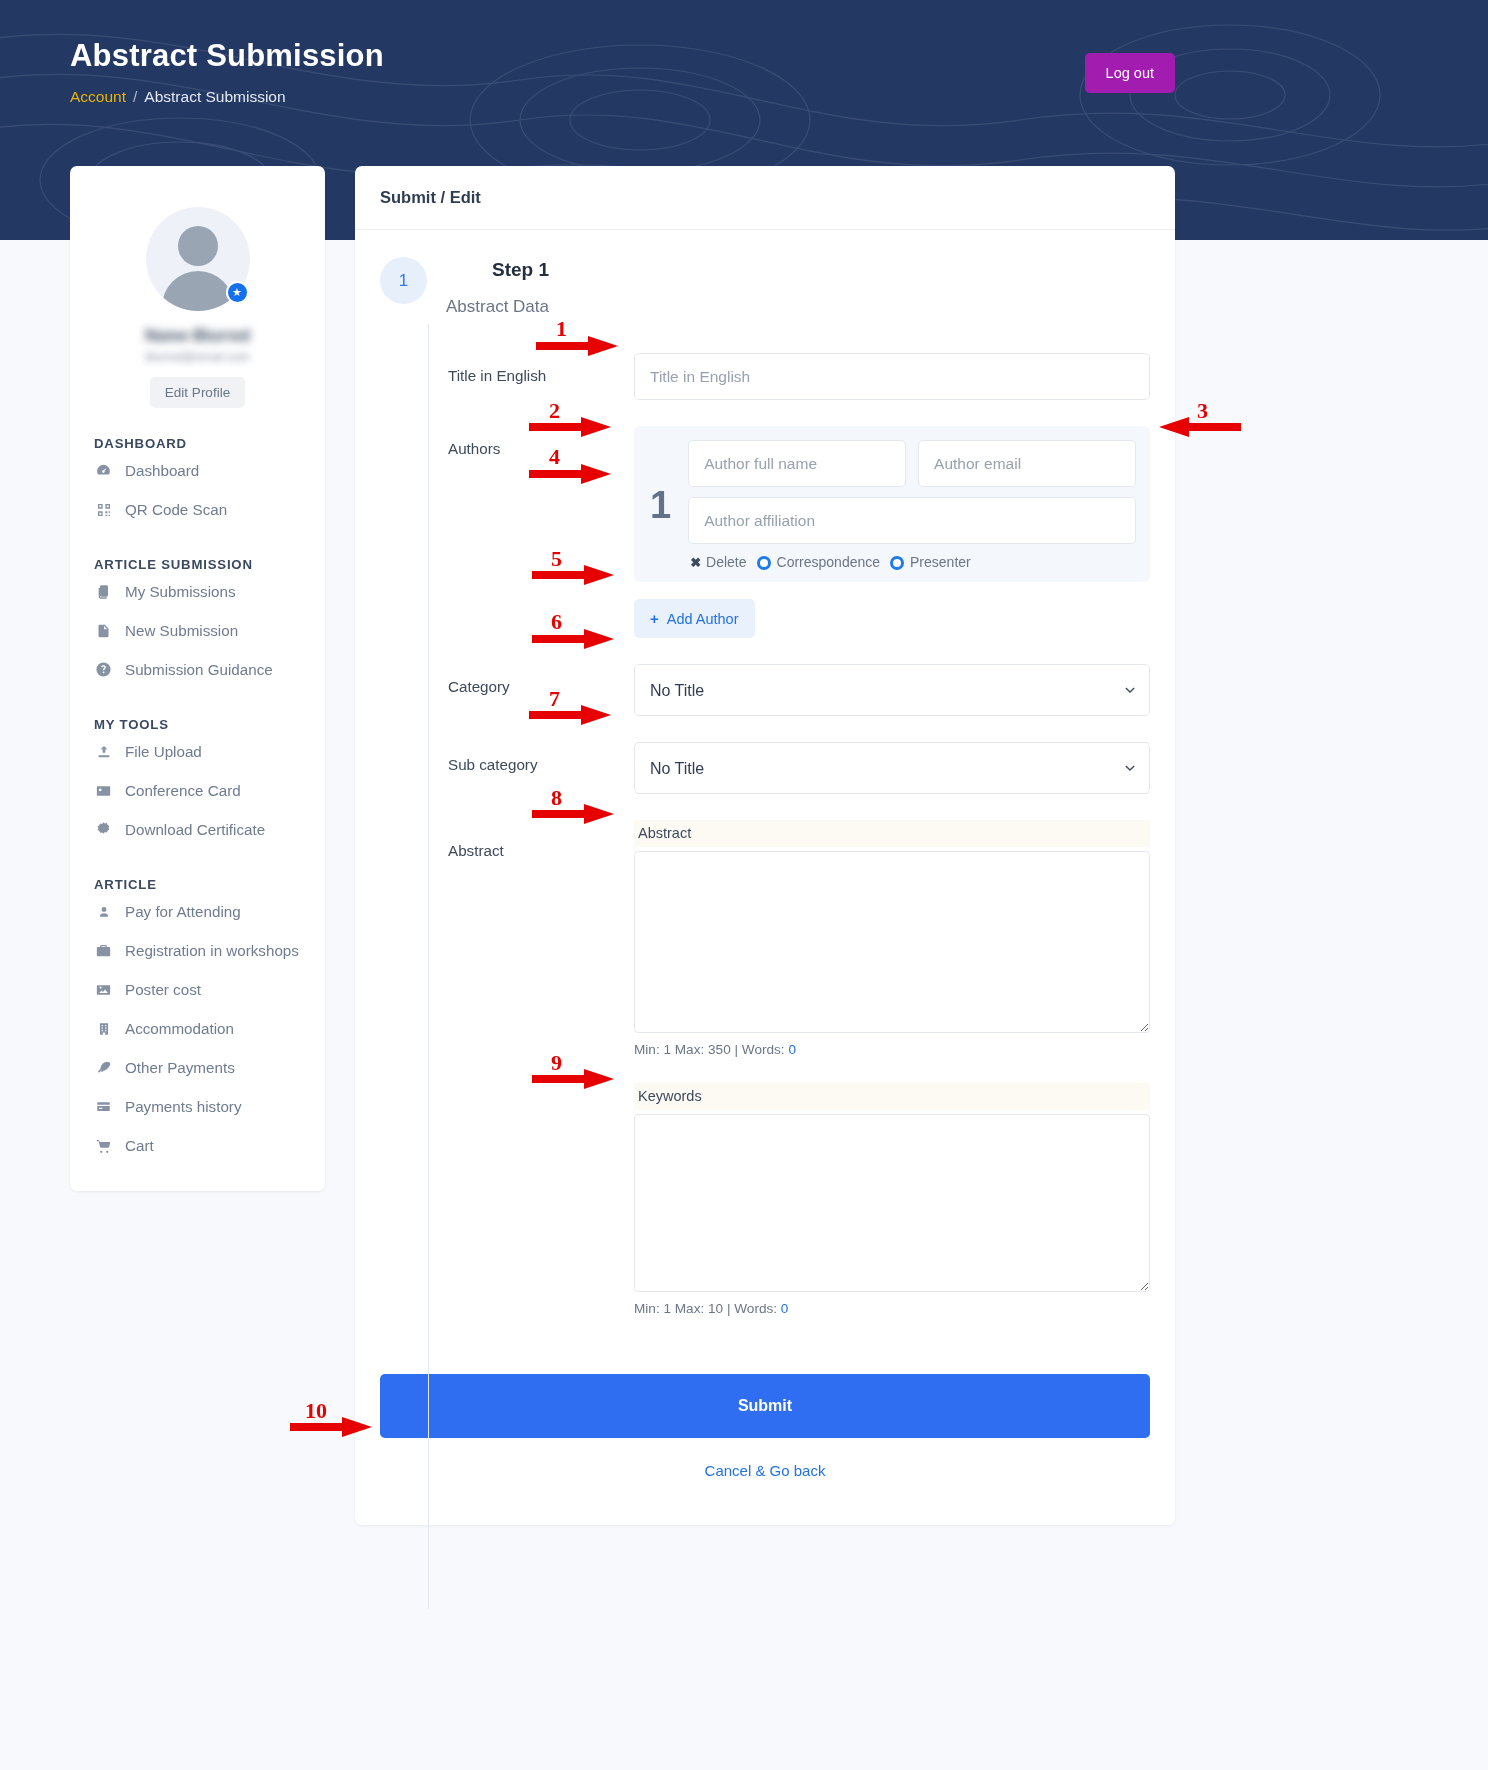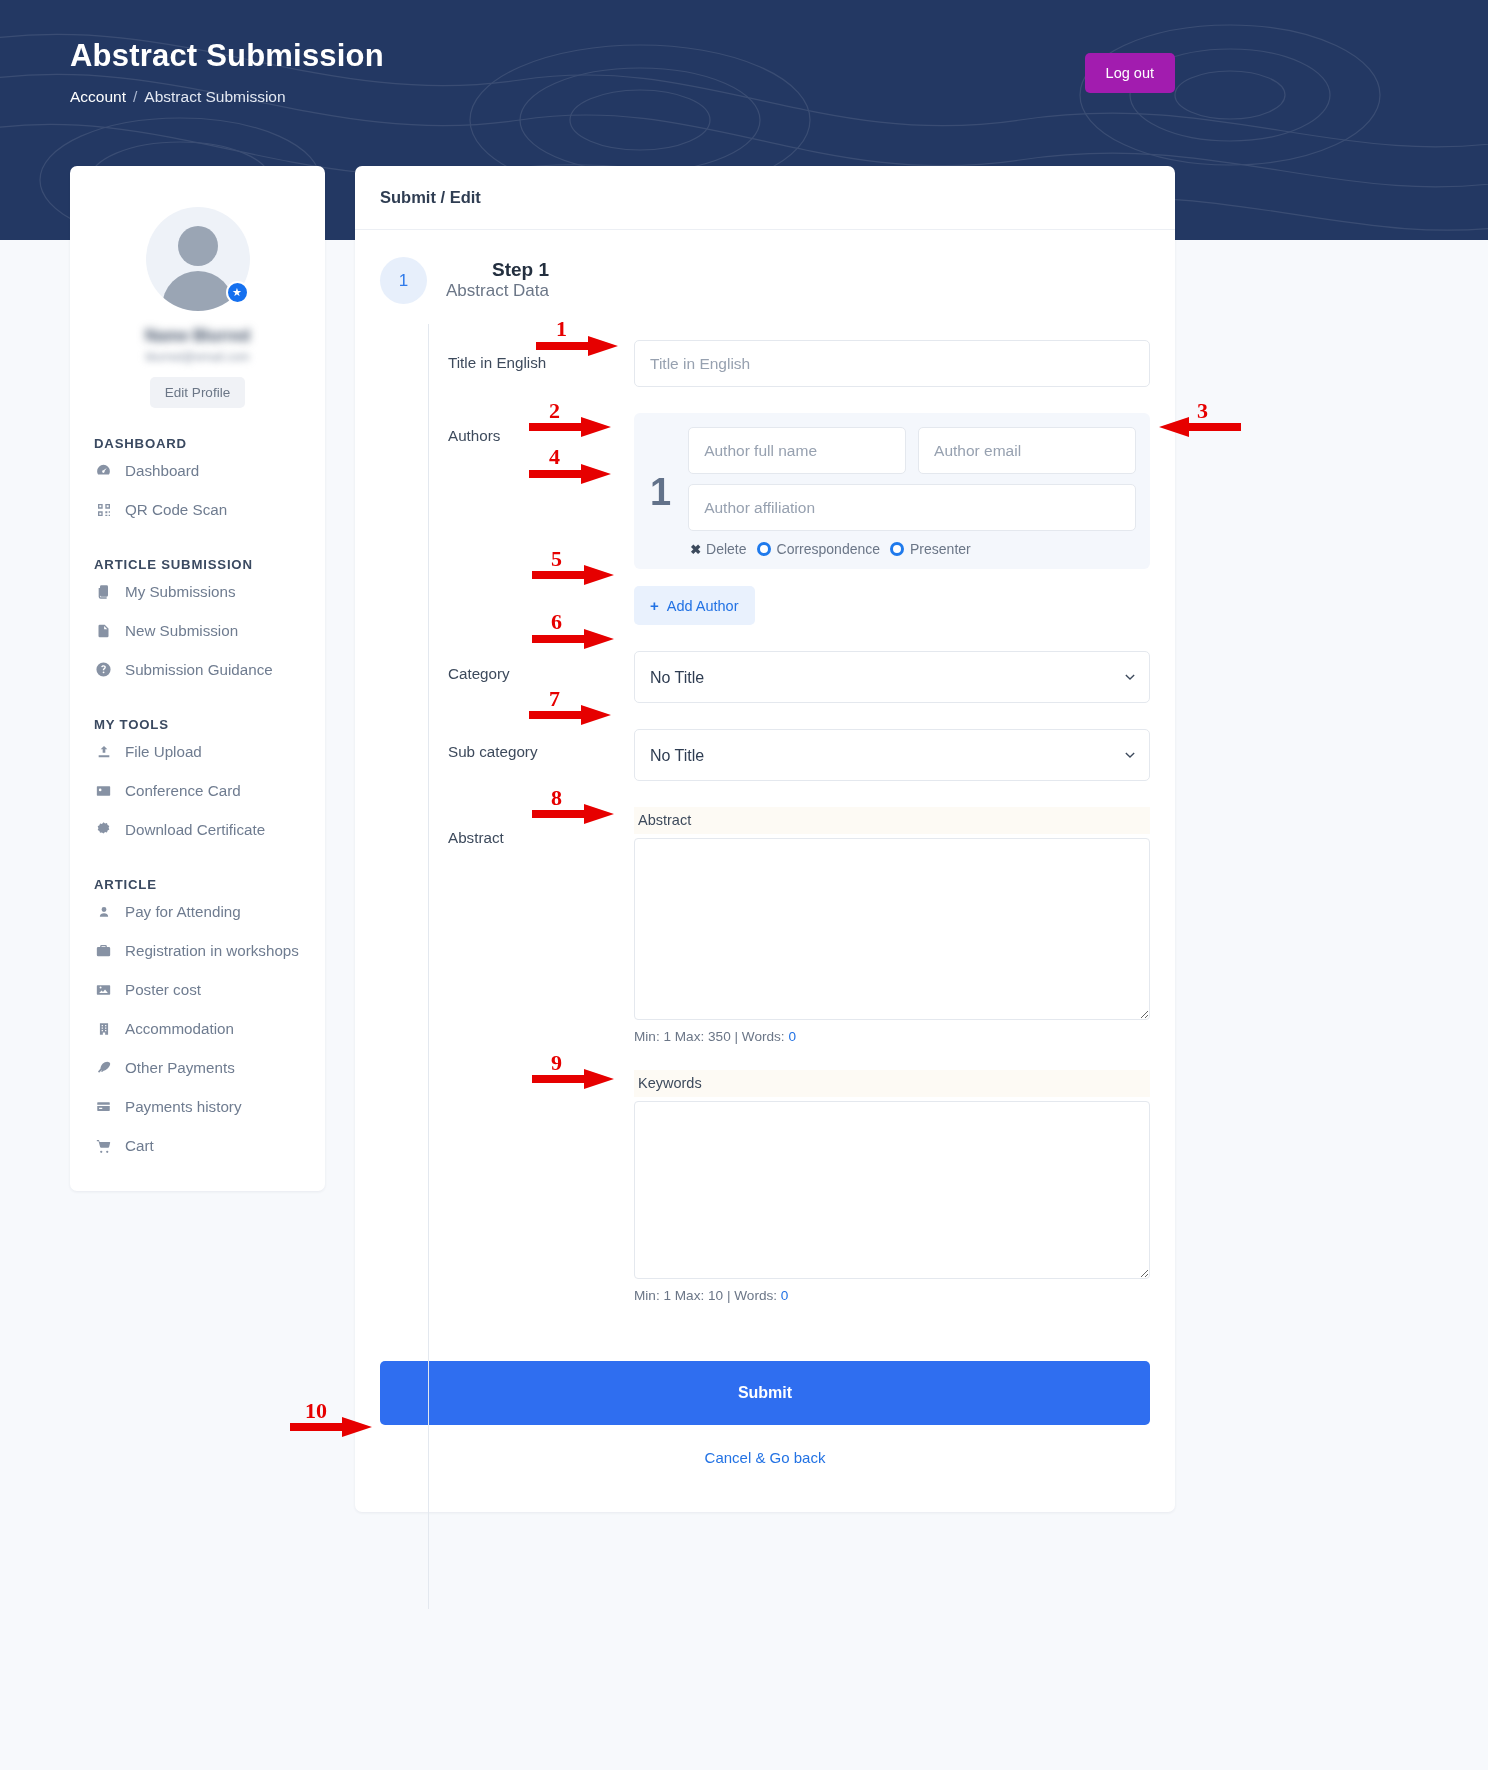--- a/index.html
+++ b/index.html
@@ -33,21 +33,21 @@
     color: #ffffff;
     letter-spacing: .2px;
   }
   .breadcrumb {
     position: absolute;
     left: 70px; top: 88px;
     font-size: 15.5px;
     color: #e3e8f2;
   }
   .breadcrumb .sep { color: #aab6cf; margin: 0 7px; }
-  .breadcrumb a { color: #ffffff; text-decoration: none; }
+  .breadcrumb a { color: #eab308; text-decoration: none; }
   .logout-btn {
     position: absolute;
     right: 313px; top: 53px;
     background: #a21caf;
     color: #ffffff;
     border: none;
     border-radius: 5px;
     font-size: 14.5px;
     font-family: "Liberation Sans", sans-serif;
     padding: 12px 21px;
@@ -195,21 +195,21 @@
     background: #e3e8ef;
   }
   .step-title {
     font-size: 19px;
     font-weight: bold;
     color: #232f3f;
     padding-top: 2px;
     text-align: right;
   }
   .step-sub {
-    margin-top: 0;
+    margin-top: 16px;
     font-size: 17px;
     color: #6b7687;
   }
 
   .form {
     padding: 36px 25px 0 93px;
   }
   .row { display: flex; margin-bottom: 26px; }
   .lbl {
     width: 186px;
@@ -261,21 +261,21 @@
     gap: 10px;
     font-size: 14px;
     color: #6b7687;
     padding-left: 2px;
   }
   .del-link {
     display: flex; align-items: center; gap: 5px;
     color: #6b7687; cursor: pointer;
   }
   .del-x { color: #3c4a5d; font-weight: bold; font-size: 13px; }
-  .radio-opt { display: flex; align-items: center; gap: 6px; cursor: pointer; }
+  .radio-opt { display: flex; align-items: flex-end; gap: 6px; cursor: pointer; }
   .radio {
     width: 14px; height: 14px;
     border-radius: 50%;
     border: 3.5px solid #1f7aec;
     background: #fff;
     box-shadow: inset 0 0 0 2.5px #fff;
     flex: 0 0 14px;
   }
 
   .add-author {

